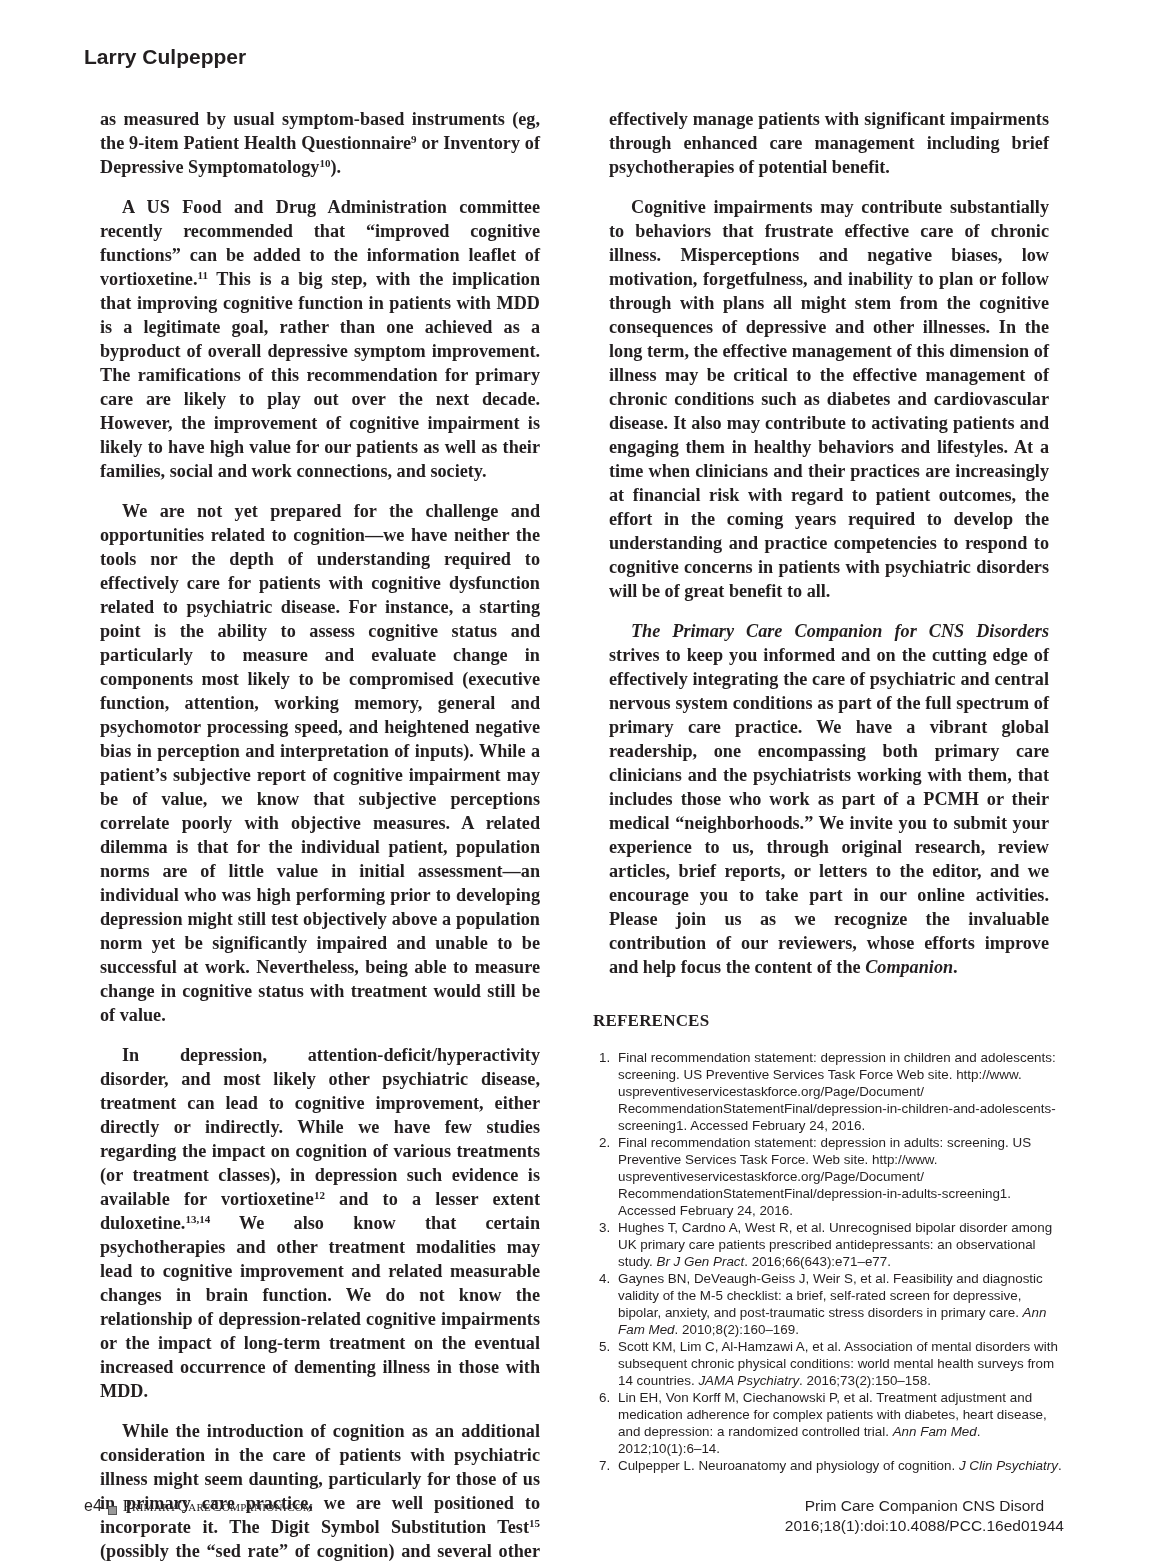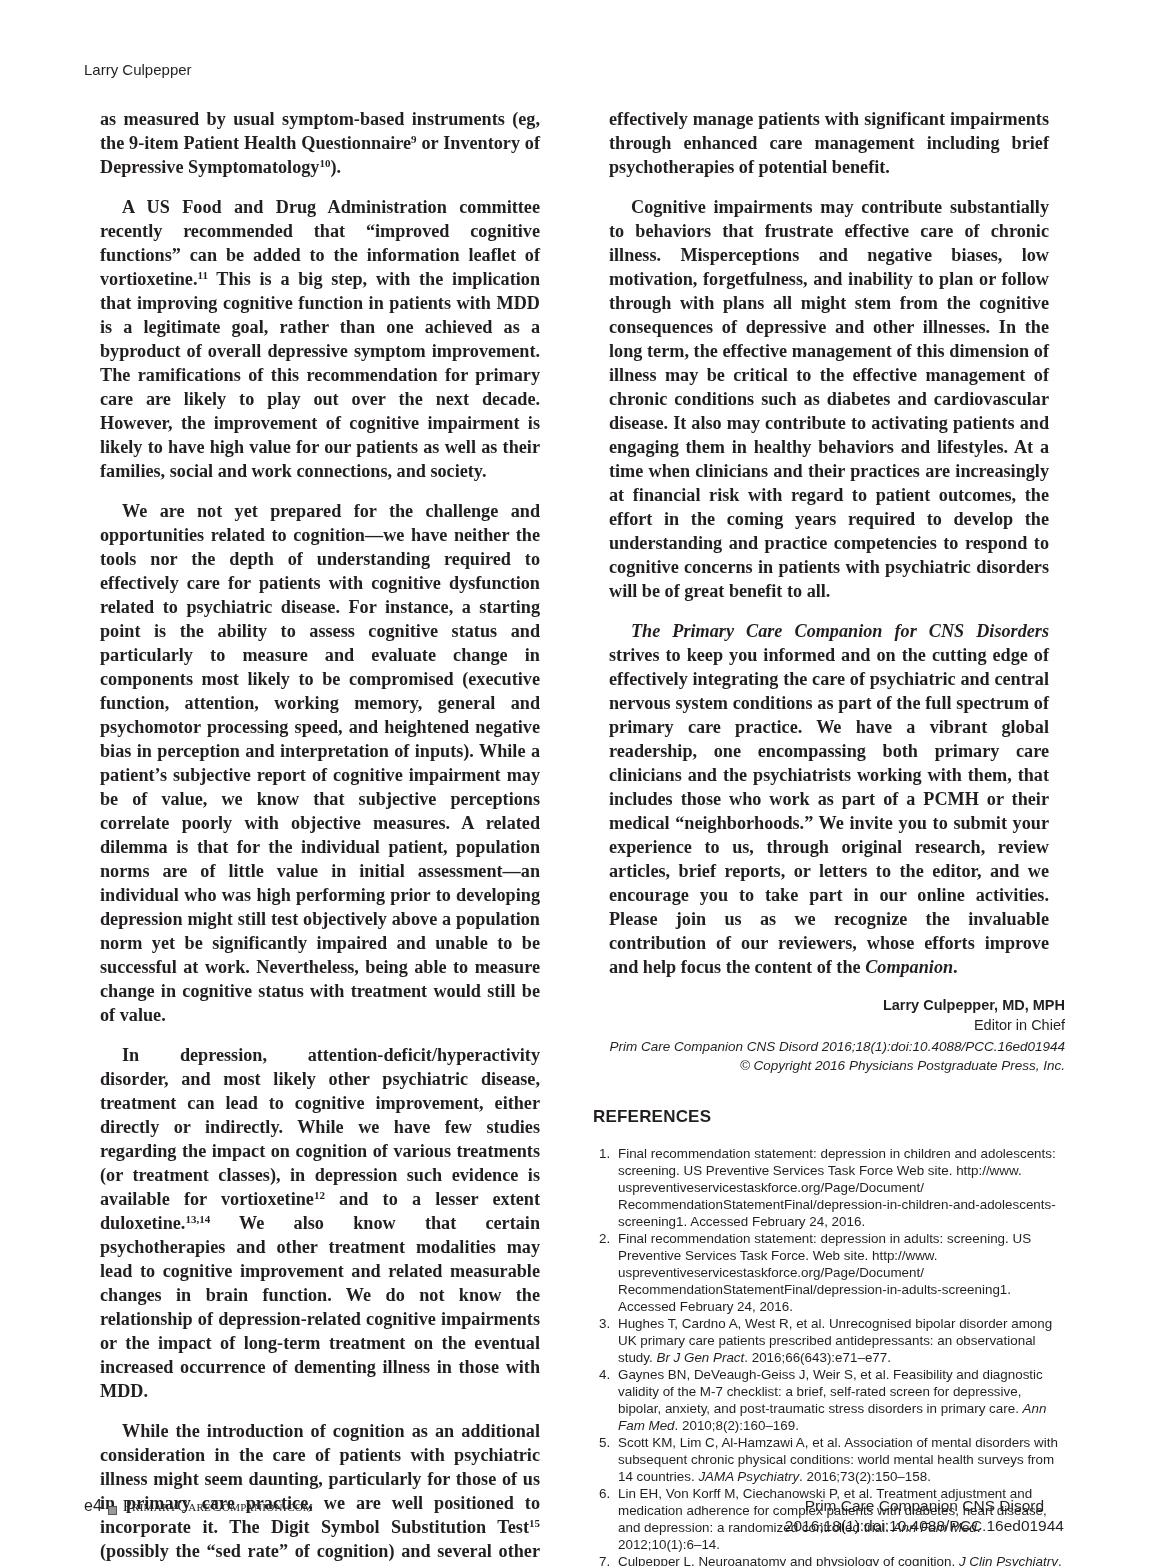--- a/index.html
+++ b/index.html
@@ -1,38 +1,38 @@
 <!DOCTYPE html>
 <html><head>
 <meta charset="utf-8">
 <style>
   html, body { margin: 0; padding: 0; background: #ffffff; }
   body { width: 1170px; height: 1566px; position: relative; overflow: hidden; color: #231f20; }
   .running-head {
-    position: absolute; left: 84px; top: 61px;
-    font-family: "Liberation Sans", sans-serif; font-size: 15px; color: #231f20;
+    position: absolute; left: 84px; top: 45px;
+    font-family: "Liberation Sans", sans-serif; font-size: 21px; color: #231f20; font-weight: bold;
   }
   .col {
     position: absolute; top: 91px; width: 472px;
     font-family: "Liberation Serif", serif; font-size: 18.2px; line-height: 24px;
     text-align: justify; hyphens: none;
   }
   .col-left { left: 84px; }
   .col-right { left: 593px; }
   .col p { margin: 16px; text-indent: 0; font-weight: bold; }
   .col p.indent { text-indent: 22px; }
   sup { font-size: 11px; line-height: 0; vertical-align: 6px; }
   .signoff {
     text-align: right; font-family: "Liberation Sans", sans-serif; font-size: 14.5px; line-height: 20px;
     margin-top: 14px;
   }
   .signoff .name { font-weight: bold; }
   .signoff .cite { font-style: italic; font-size: 13.5px; line-height: 19px; }
   .refs-heading {
-    font-family: Liberation Sans, sans-serif; font-weight: bold; font-size: 17px;
+    font-family: Liberation Serif, serif; font-weight: bold; font-size: 17px;
     margin-top: 30px; margin-bottom: 16px; letter-spacing: 0.2px; text-align: left;
   }
   ol.refs {
     list-style: none; margin: 0; padding: 0;
     font-family: "Liberation Sans", sans-serif; font-size: 13.4px; line-height: 17px; text-align: left;
   }
   ol.refs li { position: relative; padding-left: 25px; margin: 0; }
   ol.refs li .num { position: absolute; left: 6px; top: 0; }
   ol.refs li .txt { display: block; }
   .footer-left {
@@ -62,44 +62,38 @@
   <p class="indent">We are not yet prepared for the challenge and opportunities related to cognition—we have neither the tools nor the depth of understanding required to effectively care for patients with cognitive dysfunction related to psychiatric disease. For instance, a starting point is the ability to assess cognitive status and particularly to measure and evaluate change in components most likely to be compromised (executive function, attention, working memory, general and psychomotor processing speed, and heightened negative bias in perception and interpretation of inputs). While a patient’s subjective report of cognitive impairment may be of value, we know that subjective perceptions correlate poorly with objective measures. A related dilemma is that for the individual patient, population norms are of little value in initial assessment—an individual who was high performing prior to developing depression might still test objectively above a population norm yet be significantly impaired and unable to be successful at work. Nevertheless, being able to measure change in cognitive status with treatment would still be of value.</p>
   <p class="indent"><span>In depression, attention-deficit/hyperactivity disorder, and most likely other psychiatric disease, treatment can lead to cognitive improvement, either directly or indirectly. While we have few studies regarding the impact on cognition of various treatments (or treatment classes), in depression such evidence is available for vortioxetine</span><sup>12</sup><span> and to a lesser extent duloxetine.</span><sup>13,14</sup><span> We also know that certain psychotherapies and other treatment modalities may lead to cognitive improvement and related measurable changes in brain function. We do not know the relationship of depression-related cognitive impairments or the impact of long-term treatment on the eventual increased occurrence of dementing illness in those with MDD.</span></p>
   <p class="indent"><span>While the introduction of cognition as an additional consideration in the care of patients with psychiatric illness might seem daunting, particularly for those of us in primary care practice, we are well positioned to incorporate it. The Digit Symbol Substitution Test</span><sup>15</sup><span> (possibly the “sed rate” of cognition) and several other brief objective measures are feasible for primary care use and are being “packaged” for administration using electronic tablets or computers either in the office or from a patient’s home. For those of us in a PCMH, additional staff may provide the capacity to</span></p>
 </div>
 
 <div class="col col-right">
   <p>effectively manage patients with significant impairments through enhanced care management including brief psychotherapies of potential benefit.</p>
   <p class="indent">Cognitive impairments may contribute substantially to behaviors that frustrate effective care of chronic illness. Misperceptions and negative biases, low motivation, forgetfulness, and inability to plan or follow through with plans all might stem from the cognitive consequences of depressive and other illnesses. In the long term, the effective management of this dimension of illness may be critical to the effective management of chronic conditions such as diabetes and cardiovascular disease. It also may contribute to activating patients and engaging them in healthy behaviors and lifestyles. At a time when clinicians and their practices are increasingly at financial risk with regard to patient outcomes, the effort in the coming years required to develop the understanding and practice competencies to respond to cognitive concerns in patients with psychiatric disorders will be of great benefit to all.</p>
   <p class="indent"><em>The Primary Care Companion for CNS Disorders</em><span> strives to keep you informed and on the cutting edge of effectively integrating the care of psychiatric and central nervous system conditions as part of the full spectrum of primary care practice. We have a vibrant global readership, one encompassing both primary care clinicians and the psychiatrists working with them, that includes those who work as part of a PCMH or their medical “neighborhoods.” We invite you to submit your experience to us, through original research, review articles, brief reports, or letters to the editor, and we encourage you to take part in our online activities. Please join us as we recognize the invaluable contribution of our reviewers, whose efforts improve and help focus the content of the </span><em>Companion</em><span>.</span></p>
 
-  <div class="signoff">
-    <div class="name">Larry Culpepper, MD, MPH</div>
-    <div>Editor in Chief</div>
-    <div class="cite" style="margin-top:2px">Prim Care Companion CNS Disord 2016;18(1):doi:10.4088/PCC.16ed01944</div>
-    <div class="cite">© Copyright 2016 Physicians Postgraduate Press, Inc.</div>
-  </div>
 
   <div class="refs-heading">REFERENCES</div>
   <ol class="refs">
     <li>
         <span class="num">1.</span>
         <span class="txt"><span>Final recommendation statement: depression in children and adolescents: screening. US Preventive Services Task Force Web site. http://www.​uspreventiveservicestaskforce.org/Page/Document/​RecommendationStatementFinal/depression-in-children-and-​adolescents-screening1. Accessed February 24, 2016.</span></span>
       </li>
     <li>
         <span class="num">2.</span>
         <span class="txt"><span>Final recommendation statement: depression in adults: screening. US Preventive Services Task Force. Web site. http://www.​uspreventiveservicestaskforce.org/Page/Document/​RecommendationStatementFinal/depression-in-adults-screening1. Accessed February 24, 2016.</span></span>
       </li>
     <li>
         <span class="num">3.</span>
         <span class="txt"><span>Hughes T, Cardno A, West R, et al. Unrecognised bipolar disorder among UK primary care patients prescribed antidepressants: an observational study. </span><em>Br J Gen Pract</em><span>. 2016;66(643):e71–e77.</span></span>
       </li>
     <li>
         <span class="num">4.</span>
-        <span class="txt"><span>Gaynes BN, DeVeaugh-Geiss J, Weir S, et al. Feasibility and diagnostic validity of the M-7 checklist: a brief, self-rated screen for depressive, bipolar, anxiety, and post-traumatic stress disorders in primary care. </span><em>Ann Fam Med</em><span>. 2010;8(2):160–169.</span></span>
+        <span class="txt"><span>Gaynes BN, DeVeaugh-Geiss J, Weir S, et al. Feasibility and diagnostic validity of the M-5 checklist: a brief, self-rated screen for depressive, bipolar, anxiety, and post-traumatic stress disorders in primary care. </span><em>Ann Fam Med</em><span>. 2010;8(2):160–169.</span></span>
       </li>
     <li>
         <span class="num">5.</span>
         <span class="txt"><span>Scott KM, Lim C, Al-Hamzawi A, et al. Association of mental disorders with subsequent chronic physical conditions: world mental health surveys from 14 countries. </span><em>JAMA Psychiatry</em><span>. 2016;73(2):150–158.</span></span>
       </li>
     <li>
         <span class="num">6.</span>
         <span class="txt"><span>Lin EH, Von Korff M, Ciechanowski P, et al. Treatment adjustment and medication adherence for complex patients with diabetes, heart disease, and depression: a randomized controlled trial. </span><em>Ann Fam Med</em><span>. 2012;10(1):6–14.</span></span>
       </li>
     <li>

